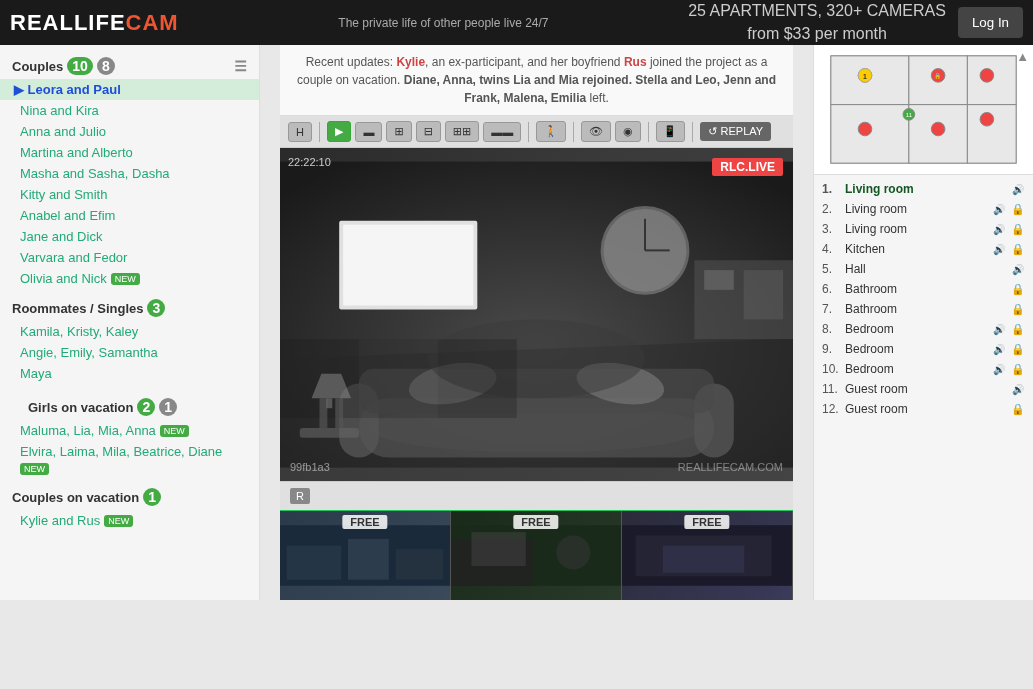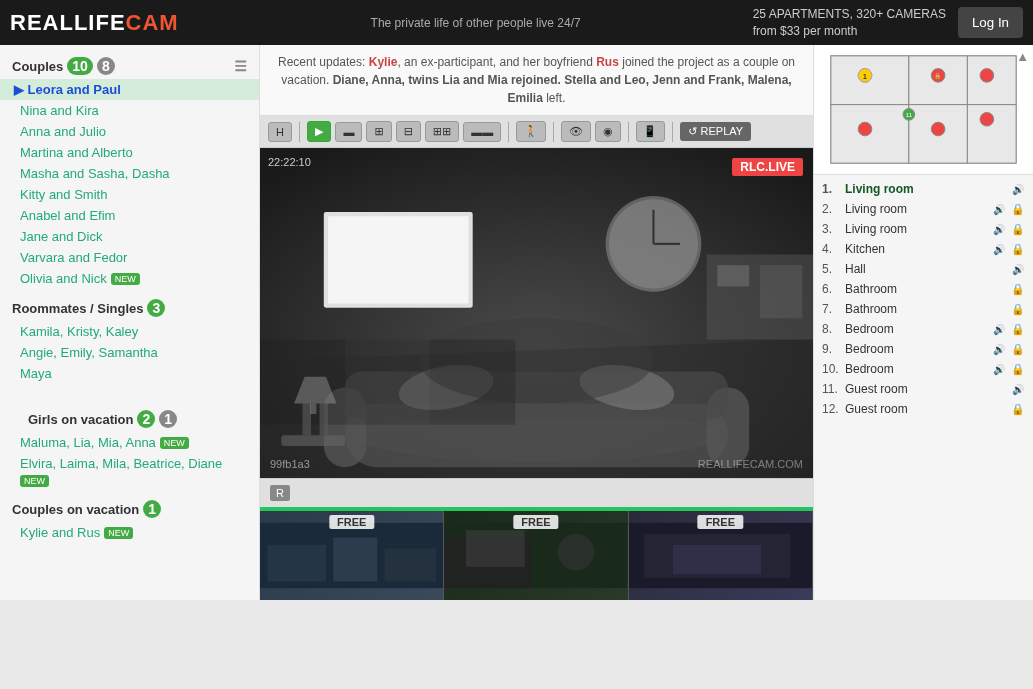--- a/index.html
+++ b/index.html
@@ -3,26 +3,26 @@
   <meta charset="utf-8">
   <style>
     * { margin: 0; padding: 0; box-sizing: border-box; }
     body { font-family: Arial, sans-serif; font-size: 13px; background: #e8e8e8; color: #333; width: 1033px; height: 689px; overflow: hidden; }
 
     
     #header { background: #1a1a1a; display: flex; align-items: center; padding: 0 10px; height: 45px; }
     #logo { color: white; font-size: 22px; font-weight: bold; letter-spacing: 1px; margin-right: 20px; }
     #logo span.cam { color: #e53; }
     #tagline { color: #aaa; font-size: 12px; flex: 1; text-align: center; }
-    #stats { color: #ccc; font-size: 12px; text-align: left; margin-right: 12px; line-height: 1.4; }
+    #stats { color: #ccc; font-size: 16px; text-align: center; margin-right: 12px; line-height: 1.4; }
     #btn-premium { background: #9b3; color: white; border: none; padding: 8px 14px; border-radius: 4px; cursor: pointer; font-weight: bold; margin-right: 6px; }
     #btn-login { background: #444; color: white; border: none; padding: 8px 14px; border-radius: 4px; cursor: pointer; }
 
     
-    #main { display: flex; height: 555px; }
+    #main { display: flex; height: 555px; gap: 20px; }
 
     
     #sidebar { width: 260px; background: #f5f5f5; overflow-y: auto; border-right: 1px solid #ddd; padding: 8px 0; flex-shrink: 0; }
     .section-header { display: flex; align-items: center; padding: 4px 12px; font-weight: bold; font-size: 13px; color: #333; }
     .badge { display: inline-block; background: #4a4; color: white; border-radius: 10px; font-size: 14px; padding: 1px 5px; margin-left: 4px; }
     .badge-gray { background: #888; }
     .settings-icon { margin-left: auto; color: #888; cursor: pointer; font-size: 14px; }
     .sidebar-item { padding: 3px 16px 3px 20px; cursor: pointer; color: #2a7; font-size: 13px; display: flex; align-items: center; gap: 4px; }
     .sidebar-item.active { background: #d4edda; color: #155724; }
     .sidebar-item.main-item { padding-left: 14px; font-weight: bold; color: #1d4ed8; }
@@ -63,21 +63,21 @@
     .cam-icon { font-size: 10px; }
     .cam-green { color: #4a4; }
     .cam-lock { color: #e44; font-size: 11px; }
 
     
     #bottom-bar { background: #e0e0e0; border-top: 1px solid #ccc; padding: 6px 10px; display: flex; align-items: center; gap: 8px; }
     .rlc-icon { background: #888; color: white; padding: 2px 6px; font-size: 11px; border-radius: 2px; }
     #popular-title { font-size: 14px; font-weight: bold; color: #333; }
 
     
-    #thumbnails { display: flex; gap: 0; border-top: 4px solid #22c55e; }
+    #thumbnails { display: flex; gap: 0; border-top: 1px solid #22c55e; }
     .thumb { flex: 1; height: 89px; background: #1a1a1a; position: relative; overflow: hidden; border-right: 1px solid #555; }
     .thumb-free { position: absolute; top: 4px; left: 50%; transform: translateX(-50%); background: rgba(255,255,255,0.85); color: #333; font-size: 11px; font-weight: bold; padding: 1px 8px; border-radius: 2px; }
     .thumb-bg1 { background: linear-gradient(135deg, #2a3a4a 0%, #3a4a5a 100%); }
     .thumb-bg2 { background: linear-gradient(135deg, #1a2a1a 0%, #2a3a2a 100%); }
     .thumb-bg3 { background: linear-gradient(135deg, #2a2a3a 0%, #3a3a5a 100%); }
 
     
     #fp-svg { width: 100%; height: 100%; }
   </style>
 </head>
@@ -116,21 +116,21 @@
     <div class="sidebar-item">Olivia and Nick <span class="new-badge">NEW</span></div>
 
     <div class="section-header" style="margin-top:6px;">
       <span>Roommates / Singles</span>
       <span class="badge">3</span>
     </div>
     <div class="sidebar-item">Kamila, Kristy, Kaley</div>
     <div class="sidebar-item">Angie, Emily, Samantha</div>
     <div class="sidebar-item">Maya</div>
 
-    <div class="section-header" style="margin-top:22px;padding-left:28px;">
+    <div class="section-header" style="margin-top:10px;padding-left:28px;">
       <span>Girls on vacation</span>
       <span class="badge">2</span>
       <span class="badge badge-gray">1</span>
     </div>
     <div class="sidebar-item">Maluma, Lia, Mia, Anna <span class="new-badge">NEW</span></div>
     <div class="sidebar-item" style="flex-wrap:wrap;">Elvira, Laima, Mila, Beatrice, Diane <span class="new-badge">NEW</span></div>
 
     <div class="section-header" style="margin-top:6px;">
       <span>Couples on vacation</span>
       <span class="badge">1</span>

